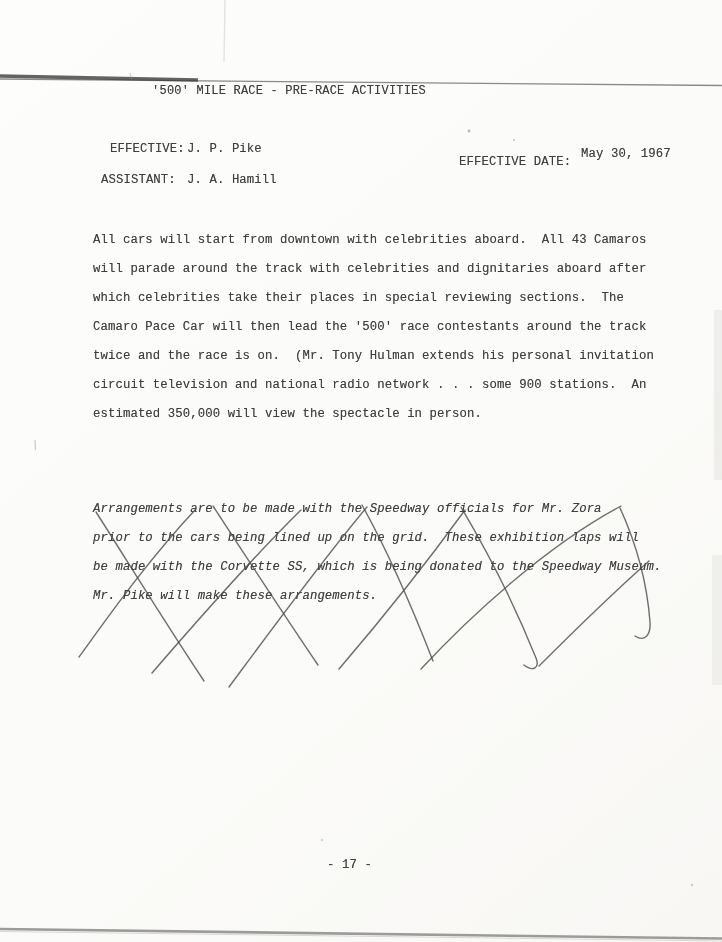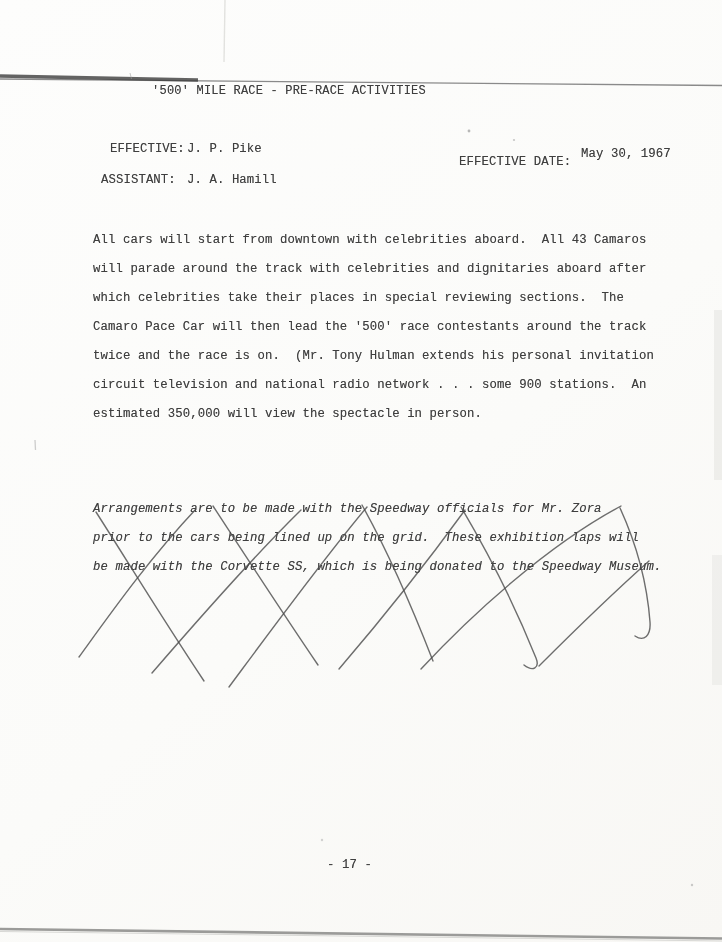--- a/index.html
+++ b/index.html
@@ -92,20 +92,21 @@
     <div class="tw-line">Camaro Pace Car will then lead the '500' race contestants around the track</div>
     <div class="tw-line">twice and the race is on.  (Mr. Tony Hulman extends his personal invitation</div>
     <div class="tw-line">circuit television and national radio network . . . some 900 stations.  An</div>
     <div class="tw-line">estimated 350,000 will view the spectacle in person.</div>
   </div>
 
   <div class="para" id="para2">
     <div class="tw-line">Arrangements are to be made with the Speedway officials for Mr. Zora</div>
     <div class="tw-line">prior to the cars being lined up on the grid.  These exhibition laps will</div>
     <div class="tw-line">be made with the Corvette SS, which is being donated to the Speedway Museum.</div>
+    <div class="tw-line">Mr. Pike will make these arrangements.</div>
   </div>
 
   <svg class="artifacts crossout" width="722" height="942" viewBox="0 0 722 942">
     <g stroke="#4a4a4a">
       <path d="M79 657 C108 617, 148 560, 196 509"></path>
       <path d="M96 512 C128 562, 162 618, 204 681"></path>
       <path d="M152 673 C196 622, 252 558, 301 510"></path>
       <path d="M213 506 C243 552, 282 612, 318 665"></path>
       <path d="M229 687 C272 629, 324 558, 367 507"></path>
       <path d="M362 505 C386 548, 412 607, 433 661"></path>

